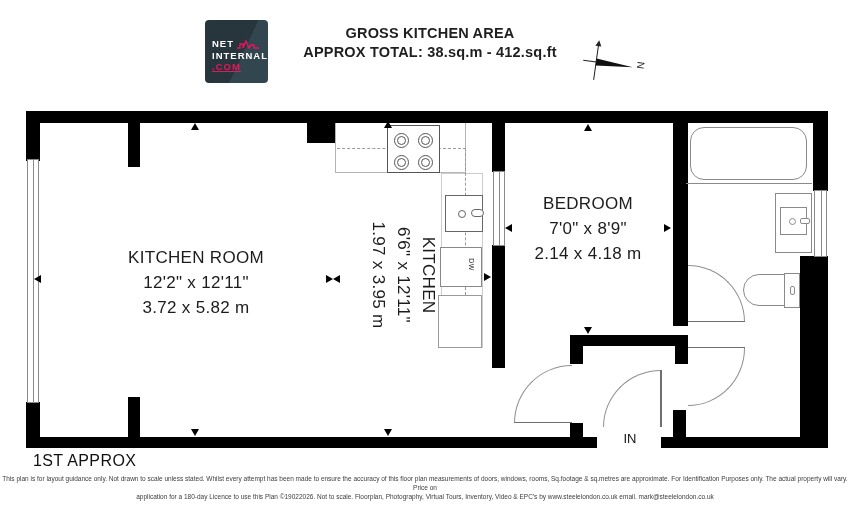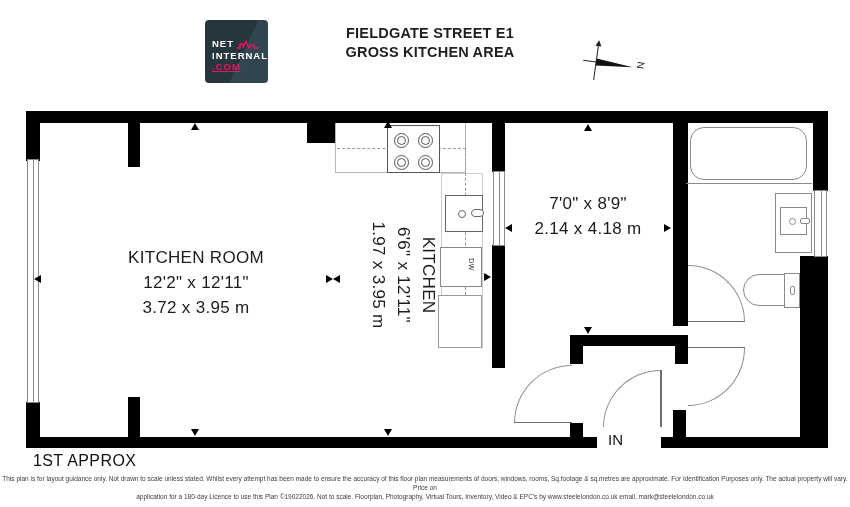--- a/index.html
+++ b/index.html
@@ -26,41 +26,41 @@
   #header-title{position:absolute;left:270px;top:24px;width:320px;text-align:center;
                 font-size:14.5px;font-weight:700;line-height:19px;color:#1f1f1f;letter-spacing:.2px;}
   #logo{position:absolute;left:205px;top:20px;width:63px;height:63px;border-radius:4px;
         background:linear-gradient(115deg,#27353d 58%,#32464f 58%);overflow:hidden;}
   #logo .lg-text{position:absolute;left:7px;top:18px;font-size:9.5px;font-weight:700;
         line-height:11px;color:#fff;letter-spacing:1px;}
   #logo .com{color:#e8175d;text-decoration:underline;}
   #footer-disclaimer{position:absolute;left:0;top:474px;width:850px;text-align:center;
         font-size:6.5px;line-height:9px;color:#3c3c3c;}
   #first-floor{position:absolute;left:33px;top:452px;font-size:16px;font-weight:500;color:#111;letter-spacing:.4px;}
-  #entry-label{position:absolute;left:608px;top:431px;width:44px;font-size:15px;color:#111;}
+  #entry-label{position:absolute;left:608px;top:431px;width:44px;text-align:center;font-size:13px;color:#111;}
   .dw-label{position:absolute;font-size:7px;color:#333;transform:rotate(90deg);letter-spacing:.5px;}
 </style>
 </head>
 <body>
 
 <div id="canvas">
 
   <div id="logo">
     <div class="lg-text">
       <span>NET</span><svg width="24" height="11" viewBox="0 0 24 11" style="vertical-align:middle;margin-left:2px;">
           <polyline points="1,9 4,9 4,5 7,5 7,9 10,2 13,9 15,6 18,6 18,9 23,9" fill="none" stroke="#e8175d" stroke-width="1.4"></polyline>
         </svg>
       <div>INTERNAL</div>
       <div class="com">.COM</div>
     </div>
   </div>
 
   <div id="header-title">
-    <div>FIELDGATE STREET E1</div>
     <div>GROSS KITCHEN AREA</div>
+    <div>APPROX TOTAL: 38.sq.m - 412.sq.ft</div>
   </div>
 
   <svg class="abs" style="left:576px;top:36px;" width="76" height="54" viewBox="0 0 76 54">
     <g transform="rotate(8 20 27)">
       <line x1="20" y1="8" x2="20" y2="44" stroke="#222" stroke-width="1"></line>
       <polygon points="20,4 17,10 23,10" fill="#222"></polygon>
       <line x1="7" y1="26" x2="33" y2="26" stroke="#222" stroke-width="1"></line>
       <polygon points="20,22.5 20,29.5 57,26" fill="#111"></polygon>
       <text x="64" y="26" font-size="10" fill="#111" text-anchor="middle" transform="rotate(90 64 23)">N</text>
     </g>
@@ -147,30 +147,31 @@
   <div class="tri u" style="left:384px;top:121px;"></div>
   <div class="tri d" style="left:384px;top:429px;"></div>
   <div class="tri l" style="left:505px;top:224px;"></div>
   <div class="tri r" style="left:664px;top:224px;"></div>
   <div class="tri u" style="left:584px;top:124px;"></div>
   <div class="tri d" style="left:584px;top:327px;"></div>
 
   <div class="room-label" style="left:76px;top:245px;width:240px;">
     <div>KITCHEN ROOM</div>
     <div>12'2" x 12'11"</div>
-    <div>3.72 x 3.95 m</div>
+    <div>3.72 x 5.82 m</div>
   </div>
 
   <div class="room-label" style="left:292px;top:236px;width:220px;height:78px;transform:rotate(90deg);">
     <div>KITCHEN</div>
     <div>6'6" x 12'11"</div>
     <div>1.97 x 3.95 m</div>
   </div>
 
   <div class="room-label" style="left:488px;top:191px;width:200px;">
+    <div>BEDROOM</div>
     <div>7'0" x 8'9"</div>
     <div>2.14 x 4.18 m</div>
   </div>
 
   <div id="entry-label">IN</div>
 
   <div id="first-floor">1ST APPROX</div>
   <div id="footer-disclaimer">
     <div>This plan is for layout guidance only. Not drawn to scale unless stated. Whilst every attempt has been made to ensure the accuracy of this floor plan measurements of doors, windows, rooms, Sq.footage &amp; sq.metres are approximate. For Identification Purposes only. The actual property will vary. Price on</div>
     <div>application for a 180-day Licence to use this Plan ©19022026. Not to scale. Floorplan, Photography, Virtual Tours, Inventory, Video &amp; EPC's by www.steelelondon.co.uk email. mark@steelelondon.co.uk</div>

